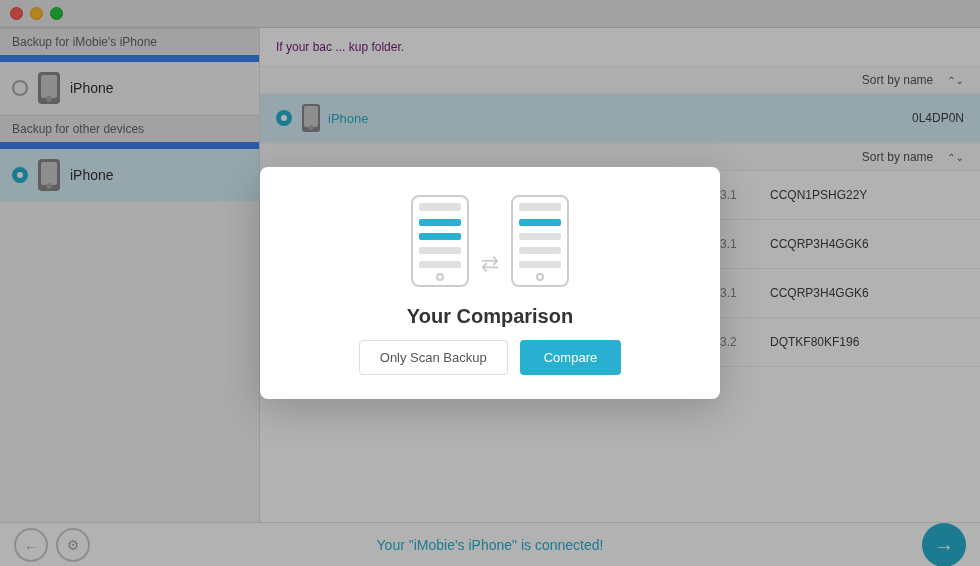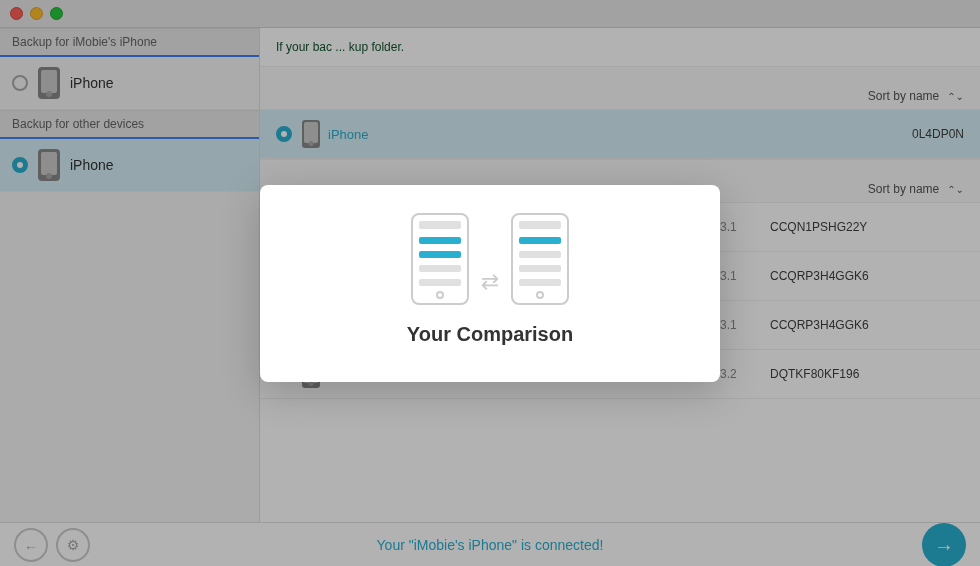--- a/index.html
+++ b/index.html
@@ -44,21 +44,21 @@
       border-right: 1px solid #ddd;
       overflow-y: auto;
       flex-shrink: 0;
     }
     .sidebar-section-header {
       background: #e8e8e8;
       padding: 6px 12px;
       font-size: 12px;
       color: #666;
       border-top: 1px solid #ddd;
-      border-bottom: 2px solid #3b82f6;
+      border-bottom: 7px solid #3b82f6;
     }
     .sidebar-item {
       display: flex;
       align-items: center;
       padding: 10px 12px;
       gap: 10px;
       cursor: pointer;
       border-bottom: 1px solid #eee;
     }
     .sidebar-item.selected {
@@ -111,40 +111,39 @@
     
     .content-area {
       flex: 1;
       background: white;
       position: relative;
       overflow: hidden;
     }
     .top-info-bar {
       padding: 12px 16px;
       font-size: 12px;
-      color: #14532d;
+      color: #701a75;
       background: white;
     }
     .list-header {
       display: flex;
       align-items: center;
       padding: 6px 16px;
       background: #f9f9f9;
       border-top: 1px solid #eee;
       border-bottom: 1px solid #eee;
       font-size: 12px;
       color: #666;
       justify-content: flex-end;
     }
     .sort-btn {
-      display: flex; align-items: center; gap: 8px;
+      display: flex; align-items: center; gap: 14px;
       cursor: pointer;
       color: #555;
       font-size: 12px;
-      margin-top: 16px;
     }
     .list-row {
       display: flex;
       align-items: center;
       padding: 10px 16px;
       border-bottom: 1px solid #f0f0f0;
       gap: 10px;
     }
     .list-row .radio {
       width: 16px; height: 16px;
@@ -450,14 +449,18 @@
           <div style="position:absolute;top:50px;left:6px;right:6px;height:7px;background:#e0e0e0;border-radius:2px;"></div>
           <div style="position:absolute;top:64px;left:6px;right:6px;height:7px;background:#e0e0e0;border-radius:2px;"></div>
 
           <div style="position:absolute;bottom:4px;left:50%;transform:translateX(-50%);width:8px;height:8px;border-radius:50%;border:2px solid #ccc;"></div>
         </div>
       </div>
     </div>
 
     <div class="modal-title">Your Comparison</div>
 
+    <div class="modal-buttons">
+      <button class="btn-secondary">Only Scan Backup</button>
+      <button class="btn-primary">Compare</button>
+    </div>
   </div>
 </div>
 
 </body></html>

